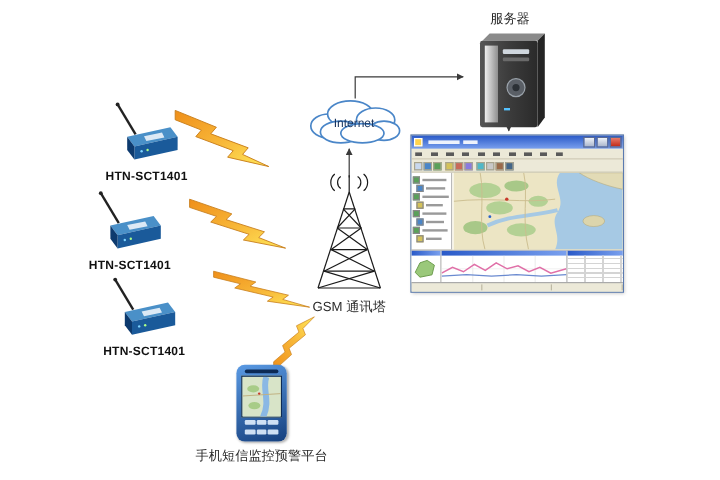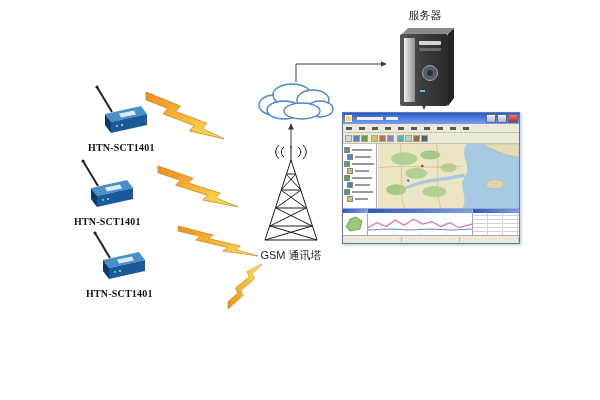--- a/index.html
+++ b/index.html
@@ -4,21 +4,21 @@
 <style>
   html,body{margin:0;padding:0;background:#ffffff;}
   #canvas{
     position:relative;width:600px;height:400px;background:#ffffff;overflow:hidden;
     font-family:"Liberation Sans","DejaVu Sans",sans-serif;
   }
   #overlay{position:absolute;left:0;top:0;pointer-events:none;}
   .node{position:absolute;display:flex;flex-direction:column;align-items:center;}
   .lbl{font-size:11px;color:#2a2a2a;margin-top:4px;white-space:nowrap;}
   .lbl-top{margin:0 0 3px 0;}
-  .bold{font-weight:bold;font-size:10px;letter-spacing:.2px;color:#111;font-family:Liberation Serif, serif;}
+  .bold{font-weight:bold;font-size:10px;letter-spacing:.2px;color:#111;}
   .cloud-text{position:absolute;top:22px;left:0;right:0;text-align:center;font-size:10px;color:#16325c;}
 
   
   .pcwin{width:178px;height:132px;box-sizing:border-box;border:1px solid #5a7ab0;
          background:#ece9d8;display:flex;flex-direction:column;box-shadow:1px 1px 3px rgba(0,0,0,.25);}
   .titlebar{height:11px;flex:0 0 11px;background:linear-gradient(#2a5ac8,#7aa0ee);display:flex;align-items:center;}
   .t-ico{width:5px;height:5px;background:#ffd34d;border:1px solid #fff;margin:0 2px;flex:0 0 auto;}
   .t-dash{height:3px;background:rgba(255,255,255,.9);margin-left:3px;flex:0 0 auto;}
   .t-sp{flex:1;}
   .wbtn{width:8px;height:7px;flex:0 0 auto;background:linear-gradient(#eef2f8,#aab6cc);border:1px solid #5a6a92;margin-right:1px;}
@@ -140,20 +140,21 @@
     <svg width="90" height="46" viewBox="0 0 90 46">
       <g fill="#ffffff" stroke="#4a86c8" stroke-width="1.4">
         <ellipse cx="24" cy="29" rx="15" ry="10"></ellipse>
         <ellipse cx="42" cy="19" rx="19" ry="11"></ellipse>
         <ellipse cx="63" cy="24" rx="16" ry="10"></ellipse>
         <ellipse cx="70" cy="33" rx="13" ry="8"></ellipse>
         <ellipse cx="34" cy="34" rx="17" ry="9"></ellipse>
         <ellipse cx="52" cy="35" rx="18" ry="8"></ellipse>
       </g>
     </svg>
+    <span class="cloud-text">Internet</span>
   </div>
 
   <div class="node" style="left:252px;top:144px">
     <svg width="78" height="100" viewBox="0 0 78 100">
       <g stroke="#1a1a1a" stroke-width="1" fill="none">
         <line x1="39" y1="2" x2="39" y2="16"></line>
         <path d="M32,3 A6,6 0 0 0 32,13"></path>
         <path d="M27,1 A9,9 0 0 0 27,15"></path>
         <path d="M46,3 A6,6 0 0 1 46,13"></path>
         <path d="M51,1 A9,9 0 0 1 51,15"></path>
@@ -309,14 +310,38 @@
         </div>
       </div>
       <div class="statusbar">
           <i></i>
           <i></i>
           <i></i>
         </div>
     </div>
   </div>
 
+  <div class="node" style="left:163px;top:304px">
+    <div class="phone">
+      <div class="ph-top"></div>
+      <div class="ph-screen">
+        <svg viewBox="0 0 32 34" width="32" height="34">
+          <rect x="0" y="0" width="32" height="34" fill="#d8e4c8"></rect>
+          <path d="M20,0 C16,10 24,20 17,34" stroke="#8ab8e4" stroke-width="5" fill="none"></path>
+          <ellipse cx="9" cy="10" rx="5" ry="3" fill="#a8cc88"></ellipse>
+          <ellipse cx="10" cy="24" rx="5" ry="3" fill="#a8cc88"></ellipse>
+          <line x1="0" y1="16" x2="32" y2="14" stroke="#c0b080" stroke-width="0.8"></line>
+          <circle cx="14" cy="14" r="1" fill="#c83a2a"></circle>
+        </svg>
+      </div>
+      <div class="ph-keys">
+        <i></i>
+          <i></i>
+          <i></i>
+          <i></i>
+          <i></i>
+          <i></i>
+      </div>
+    </div>
+    <span class="lbl">手机短信监控预警平台</span>
+  </div>
 
 </div>
 
 </body></html>

